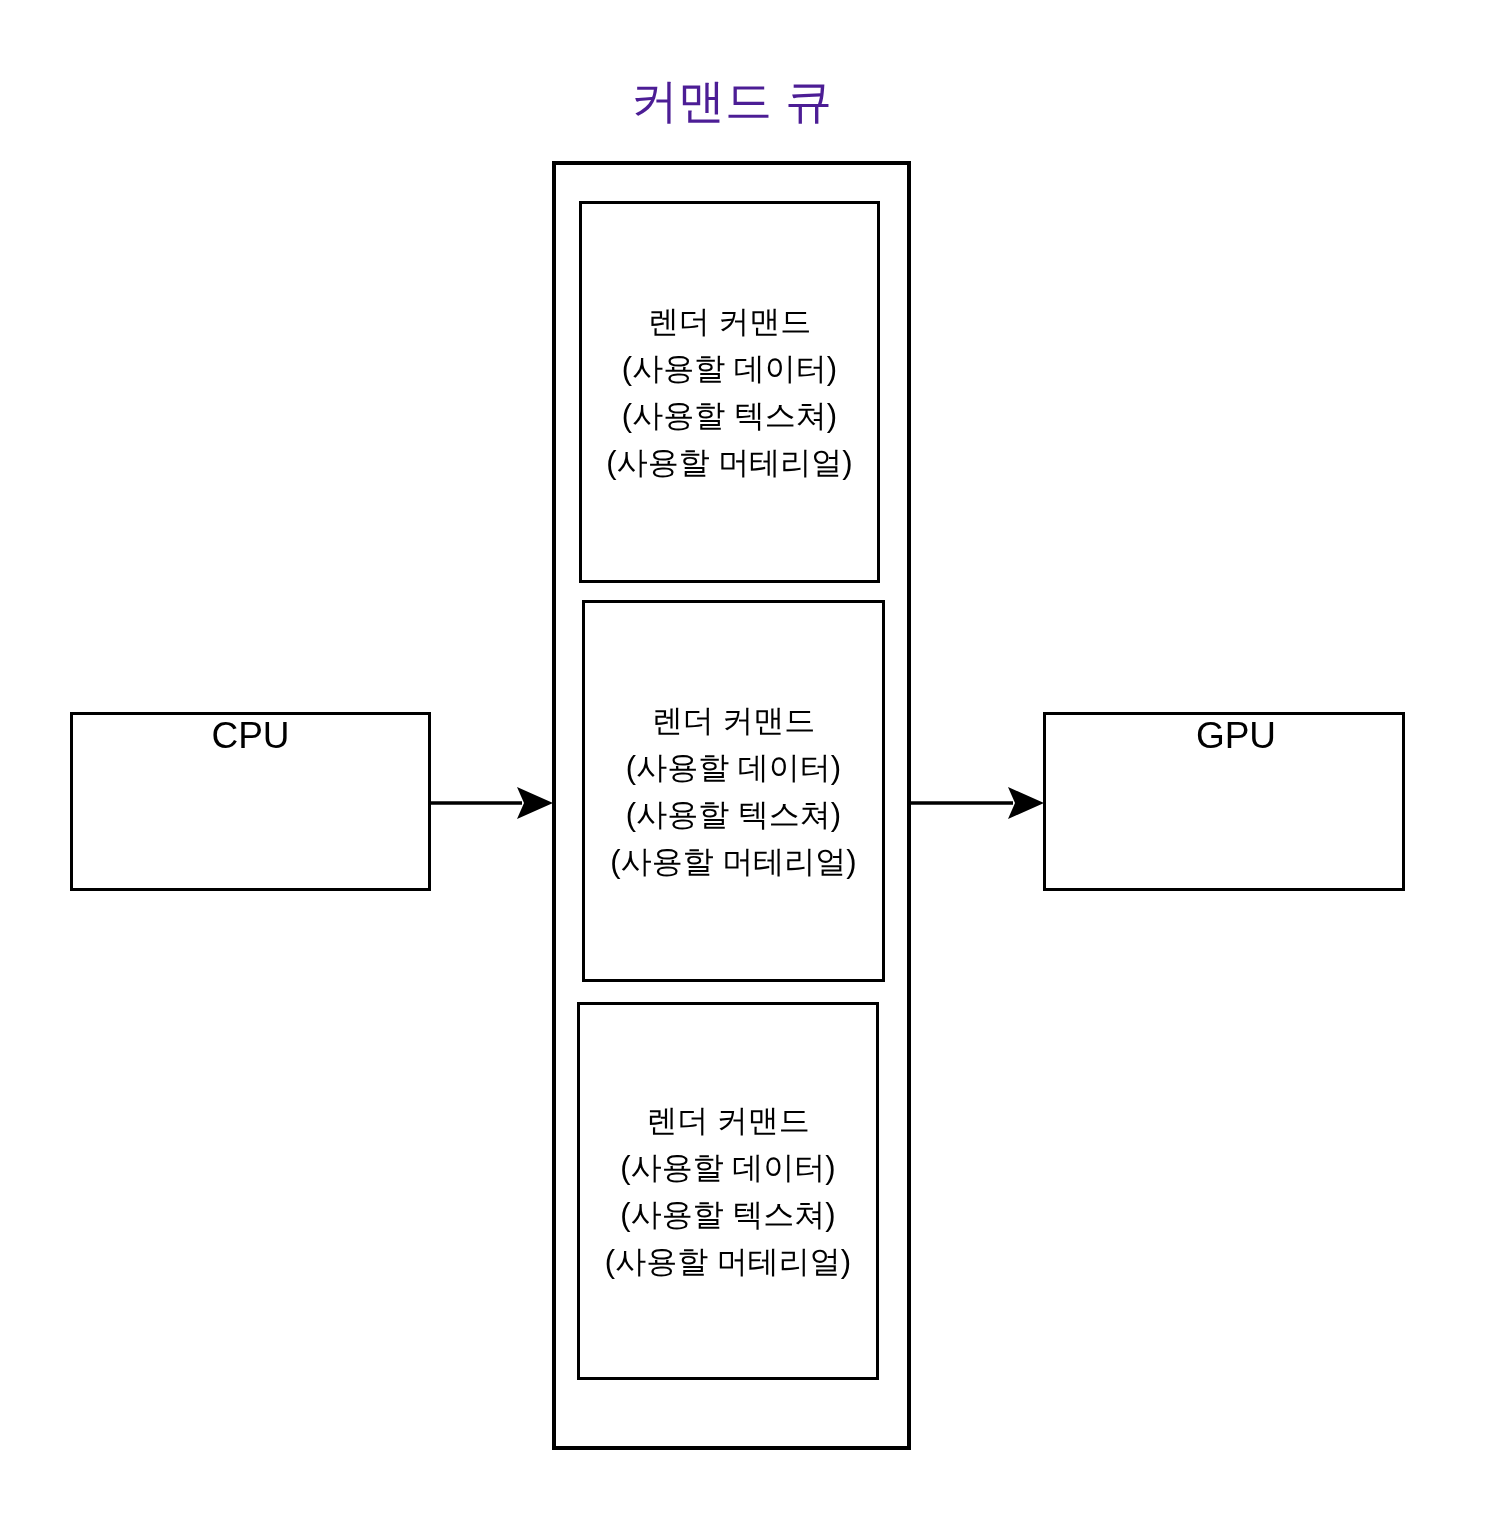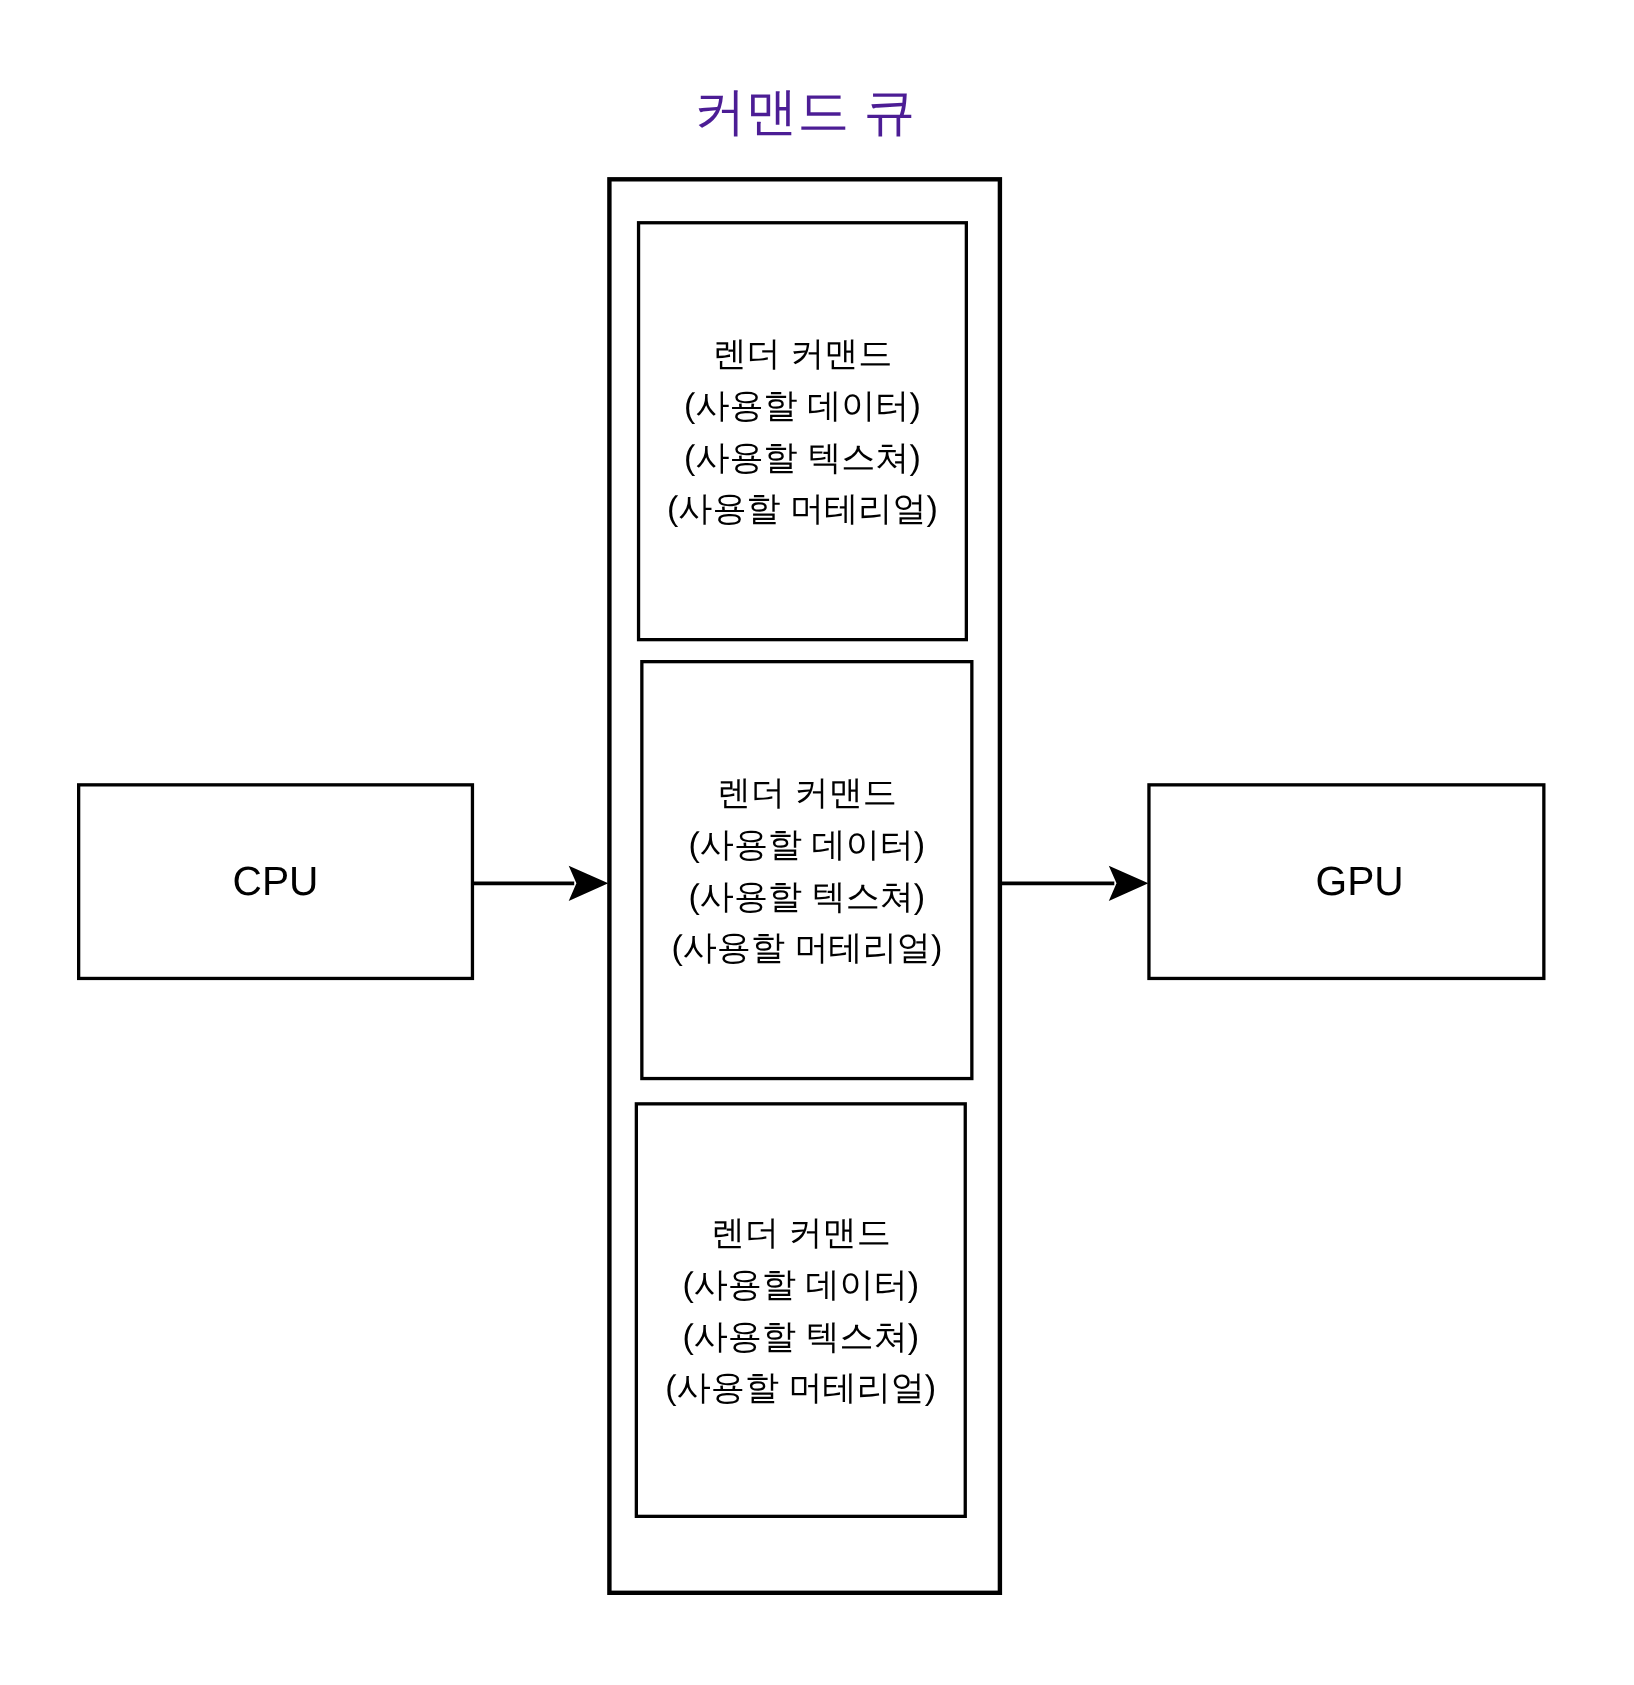--- a/index.html
+++ b/index.html
@@ -53,21 +53,20 @@
   #cmd-box-1 { left: 579px; top: 201px;  width: 301px; height: 382px; }
   #cmd-box-2 { left: 582px; top: 600px;  width: 303px; height: 382px; }
   #cmd-box-3 { left: 577px; top: 1002px; width: 302px; height: 378px; }
   .node-box {
     position: absolute;
     top: 712px;
     height: 179px;
     border: 3px solid #000000;
     background: #ffffff;
     display: flex;
-    align-items: center;
     justify-content: center;
   }
   #cpu-box { left: 70px;   width: 361px; }
   #gpu-box { left: 1043px; width: 362px; padding-left: 24px; }
   .node-label {
     font-size: 37px;
     line-height: 42px;
     white-space: nowrap;
   }
   .arrow-svg {

